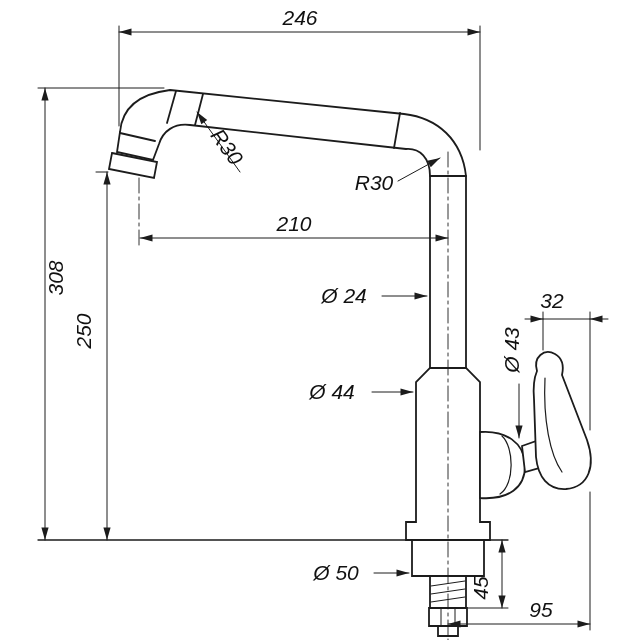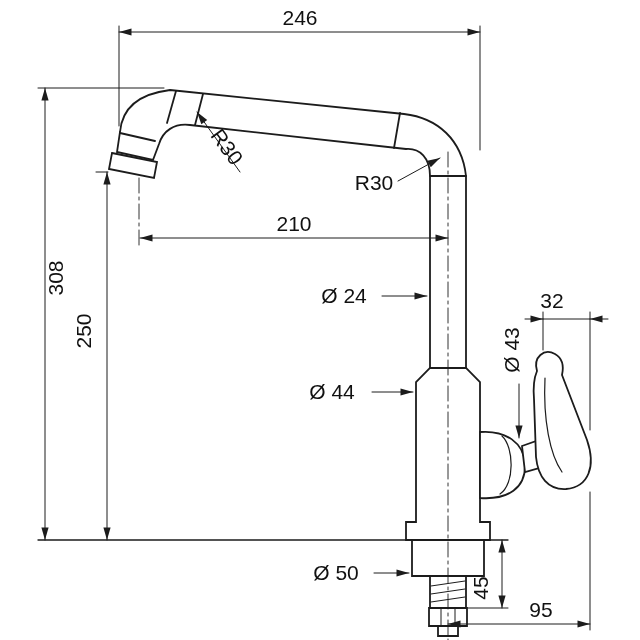--- a/index.html
+++ b/index.html
@@ -2,20 +2,21 @@
 <html><head>
 <meta charset="utf-8">
 <style>
   html,body{margin:0;padding:0;background:#ffffff;}
   .canvas{
     position:relative;
     width:636px;height:640px;
     background:#ffffff;
     overflow:hidden;
     font-family:"Liberation Sans", sans-serif;
+    font-style:italic;
   }
   svg{display:block;}
   svg text{
     font-family:"Liberation Sans", sans-serif;
     font-size:21px;
     fill:#111111;
     stroke:none;
     text-anchor:middle;
   }
 </style>

